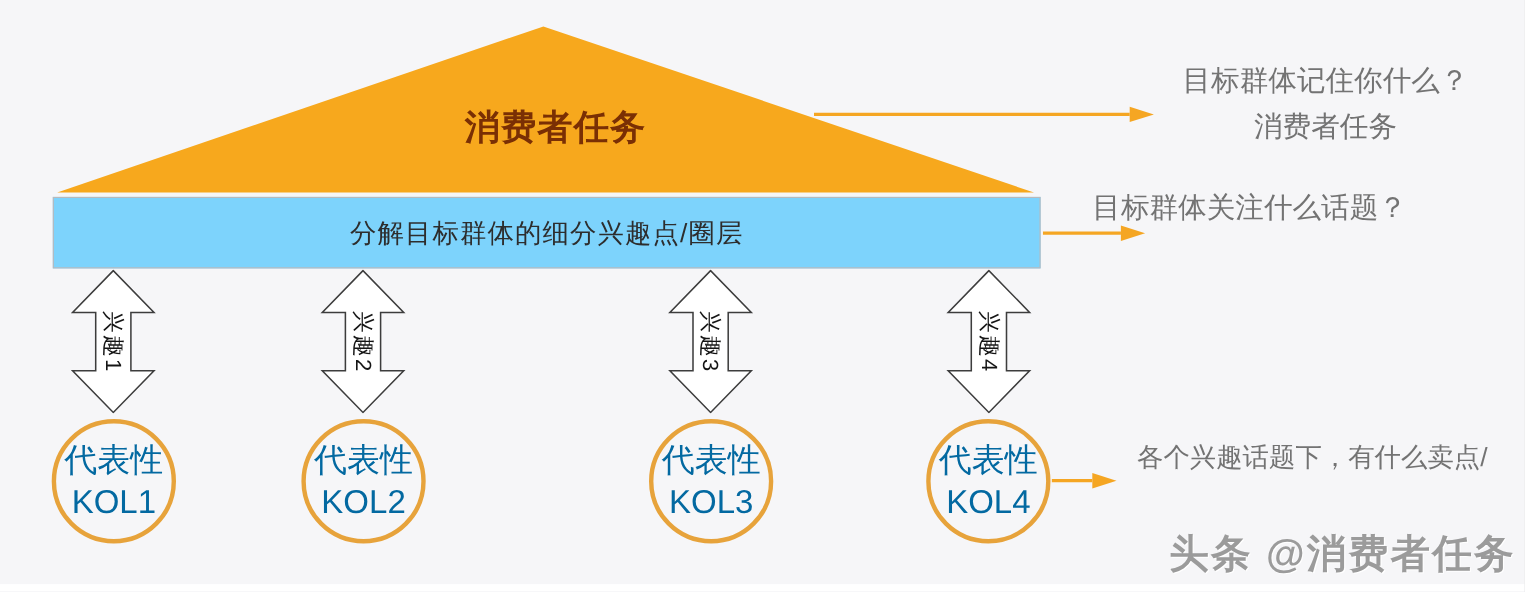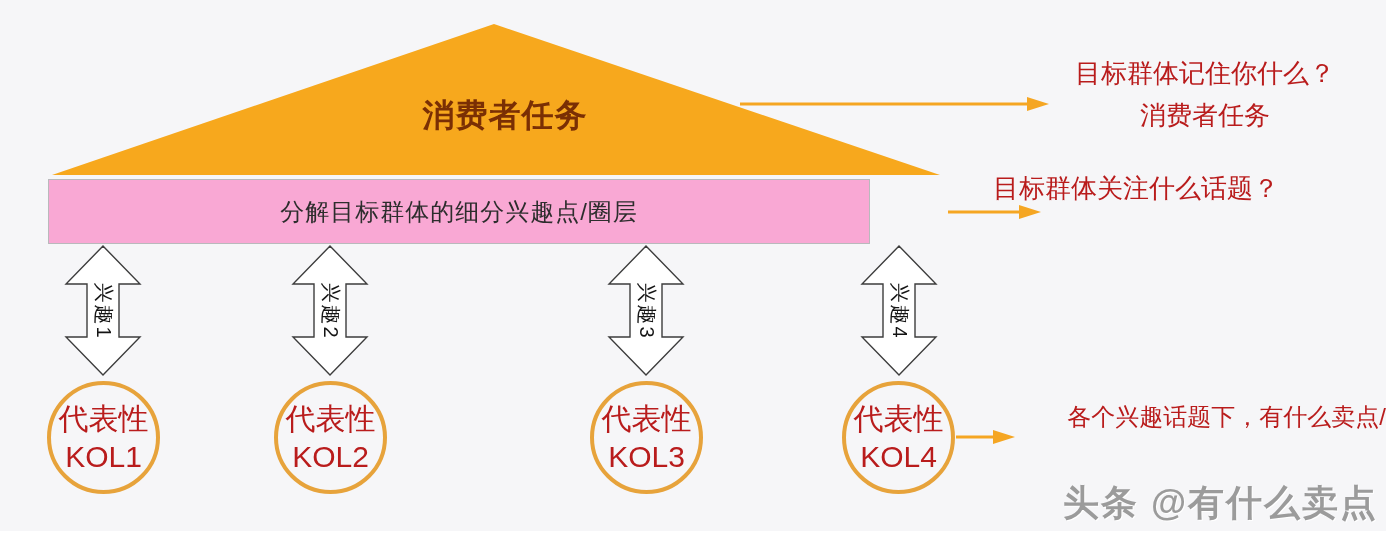--- a/index.html
+++ b/index.html
@@ -10,54 +10,54 @@
     font-family:"Liberation Sans","DejaVu Sans",sans-serif;
   }
   
   .pyramid-svg { position:absolute; left:48px; top:22px; }
   .pyramid-label {
     position:absolute; left:375px; top:94px; width:260px; text-align:center;
     font-size:32px; font-weight:bold; color:#7a2f04; letter-spacing:1px;
   }
   
   .bar {
-    position:absolute; left:48px; top:179px; width:822px; height:65px;
-    background:#f9a8d4; border:1px solid #b9b9bc;
+    position:absolute; left:48px; top:179px; width:898px; height:65px;
+    background:#7dd3fc; border:1px solid #b9b9bc;
     display:flex; align-items:center; justify-content:center;
   }
   .bar-label { font-size:24px; color:#2d2d2d; letter-spacing:1px; }
   
   .varrow { position:absolute; top:245px; width:80px; height:131px; }
   .varrow.a1 { left:63px; }  .varrow.a2 { left:290px; }
   .varrow.a3 { left:606px; } .varrow.a4 { left:859px; }
   .varrow-label {
     position:absolute; left:50%; top:50%;
     transform:translate(-50%,-50%) rotate(90deg);
     font-size:20px; color:#141414; white-space:nowrap; letter-spacing:2px;
   }
   
   .kol {
     position:absolute; top:381px; width:113px; height:113px;
     border:4px solid #e7a33b; border-radius:50%;
     display:flex; flex-direction:column; align-items:center; justify-content:center;
-    color:#b91c1c; font-size:30px; line-height:38px; text-align:center;
+    color:#0369a1; font-size:30px; line-height:38px; text-align:center;
   }
   .kol.k1 { left:47px; }  .kol.k2 { left:274px; }
   .kol.k3 { left:590px; } .kol.k4 { left:842px; }
   
   .connector { position:absolute; }
   .connector.c1 { left:740px; top:95px; }
   .connector.c2 { left:948px; top:203px; }
   .connector.c3 { left:956px; top:428px; }
   
-  .ann { position:absolute; color:#b91c1c; }
+  .ann { position:absolute; color:#737373; }
   .ann .line { display:block; }
   .ann1 { left:1040px; top:52px;  width:330px; text-align:center; font-size:26px; line-height:42px; }
   .ann2 { left:993px; top:166px; width:336px; text-align:left;   font-size:26px; line-height:44px; }
-  .ann3 { left:1000px; top:397px; width:386px; text-align:right; font-size:24px; line-height:39px; }
+  .ann3 { left:1000px; top:397px; width:386px; text-align:center; font-size:24px; line-height:39px; }
   
   .watermark {
     position:absolute; right:8px; top:479px;
     font-size:36px; font-weight:bold; color:#9b9b9b; letter-spacing:2px;
     text-shadow:1px 1px 0 #ffffff;
   }
   .bottom-strip { position:absolute; left:0; bottom:0; width:100%; height:7px; background:#ffffff; }
 </style>
 </head>
 <body>
@@ -132,16 +132,16 @@
     <span class="line">目标群体记住你什么？</span>
     <span class="line">消费者任务</span>
   </div>
   <div class="ann ann2">
     <span class="line">目标群体关注什么话题？</span>
   </div>
   <div class="ann ann3">
     <span class="line">各个兴趣话题下，有什么卖点/</span>
   </div>
 
-  <div class="watermark">头条 @有什么卖点</div>
+  <div class="watermark">头条 @消费者任务</div>
 
   <div class="bottom-strip"></div>
 </div>
 
 </body></html>

